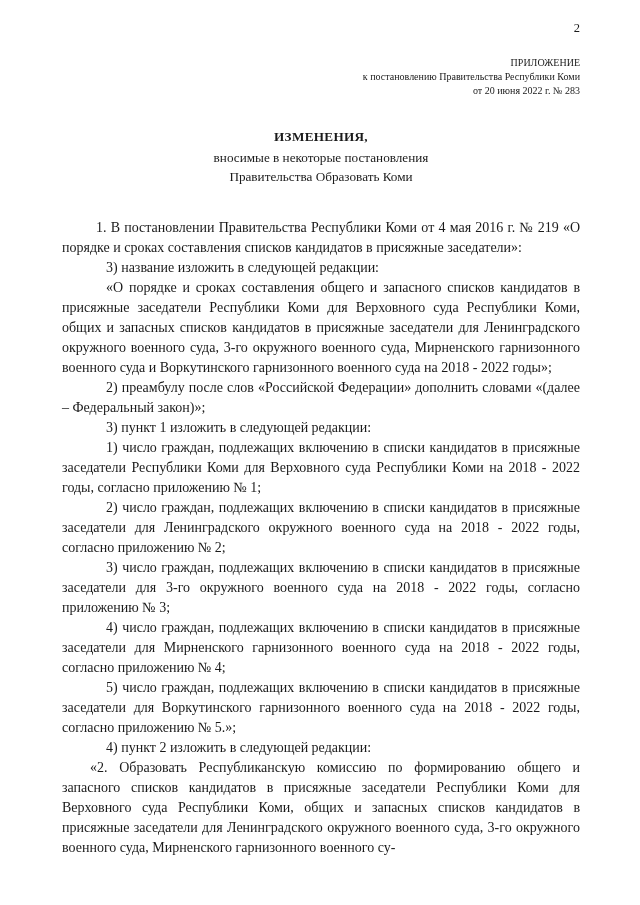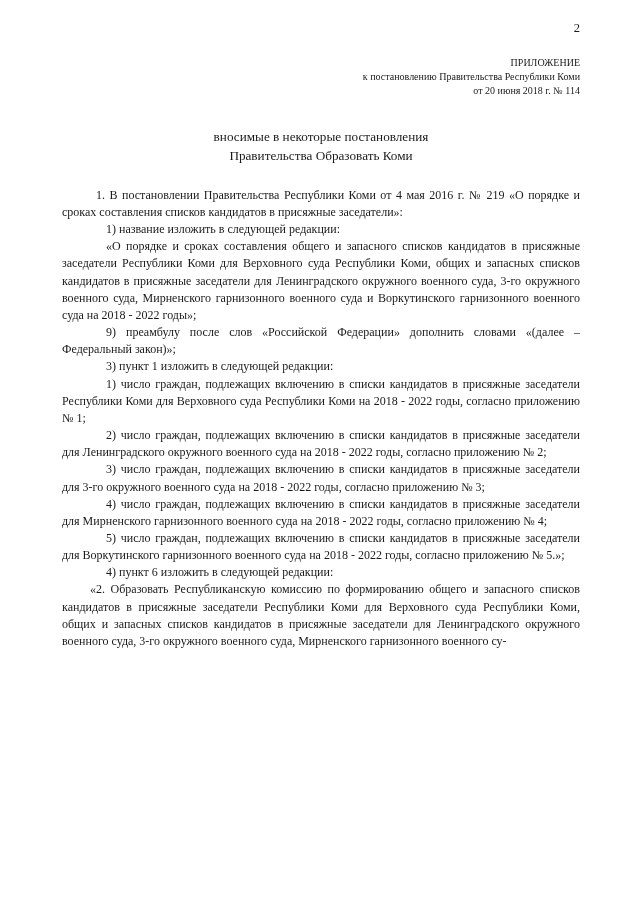--- a/index.html
+++ b/index.html
@@ -43,22 +43,22 @@
     text-align: center;
     font-size: 13.2px;
     line-height: 1.45;
   }
   .title-main {
     font-weight: bold;
     letter-spacing: 0.3px;
     margin-bottom: 2px;
   }
   .body-block {
-    margin-top: 22px;
-    font-size: 12px;
+    margin-top: 32px;
+    font-size: 14px;
     line-height: 1.43;
     text-align: justify;
     text-justify: inter-word;
   }
   p.para {
     margin: 0;
     text-indent: 34px;
     text-align: justify;
   }
   p.para.indent-sm {
@@ -71,36 +71,37 @@
 </head>
 <body>
 
 <div class="page">
 
   <div class="page-number">2</div>
 
   <div class="header-block">
     <div>ПРИЛОЖЕНИЕ</div>
     <div>к постановлению Правительства Республики Коми</div>
-    <div>от 20 июня 2018 г. № 114</div>
+    <div>от 20 июня 2022 г. № 283</div>
   </div>
 
   <div class="title-block">
+    <div class="title-main">ИЗМЕНЕНИЯ,</div>
     <div>вносимые в некоторые постановления</div>
     <div>Правительства Образовать Коми</div>
   </div>
 
   <div class="body-block">
     <p class="para">1. В постановлении Правительства Республики Коми от 4 мая 2016 г. № 219 «О порядке и сроках составления списков кандидатов в присяжные заседатели»:</p>
-    <p class="para indent-lg">1) название изложить в следующей редакции:</p>
+    <p class="para indent-lg">3) название изложить в следующей редакции:</p>
     <p class="para indent-lg">«О порядке и сроках составления общего и запасного списков кандидатов в присяжные заседатели Республики Коми для Верховного суда Республики Коми, общих и запасных списков кандидатов в присяжные заседатели для Ленинградского окружного военного суда, 3-го окружного военного суда, Мирненского гарнизонного военного суда и Воркутинского гарнизонного военного суда на 2018 - 2022 годы»;</p>
-    <p class="para indent-lg">9) преамбулу после слов «Российской Федерации» дополнить словами «(далее – Федеральный закон)»;</p>
+    <p class="para indent-lg">2) преамбулу после слов «Российской Федерации» дополнить словами «(далее – Федеральный закон)»;</p>
     <p class="para indent-lg">3) пункт 1 изложить в следующей редакции:</p>
     <p class="para indent-lg">1) число граждан, подлежащих включению в списки кандидатов в присяжные заседатели Республики Коми для Верховного суда Республики Коми на 2018 - 2022 годы, согласно приложению № 1;</p>
     <p class="para indent-lg">2) число граждан, подлежащих включению в списки кандидатов в присяжные заседатели для Ленинградского окружного военного суда на 2018 - 2022 годы, согласно приложению № 2;</p>
     <p class="para indent-lg">3) число граждан, подлежащих включению в списки кандидатов в присяжные заседатели для 3-го окружного военного суда на 2018 - 2022 годы, согласно приложению № 3;</p>
     <p class="para indent-lg">4) число граждан, подлежащих включению в списки кандидатов в присяжные заседатели для Мирненского гарнизонного военного суда на 2018 - 2022 годы, согласно приложению № 4;</p>
     <p class="para indent-lg">5) число граждан, подлежащих включению в списки кандидатов в присяжные заседатели для Воркутинского гарнизонного военного суда на 2018 - 2022 годы, согласно приложению № 5.»;</p>
-    <p class="para indent-lg">4) пункт 6 изложить в следующей редакции:</p>
+    <p class="para indent-lg">4) пункт 2 изложить в следующей редакции:</p>
     <p class="para indent-sm">«2. Образовать Республиканскую комиссию по формированию общего и запасного списков кандидатов в присяжные заседатели Республики Коми для Верховного суда Республики Коми, общих и запасных списков кандидатов в присяжные заседатели для Ленинградского окружного военного суда, 3-го окружного военного суда, Мирненского гарнизонного военного су-</p>
   </div>
 
 </div>
 
 </body></html>

